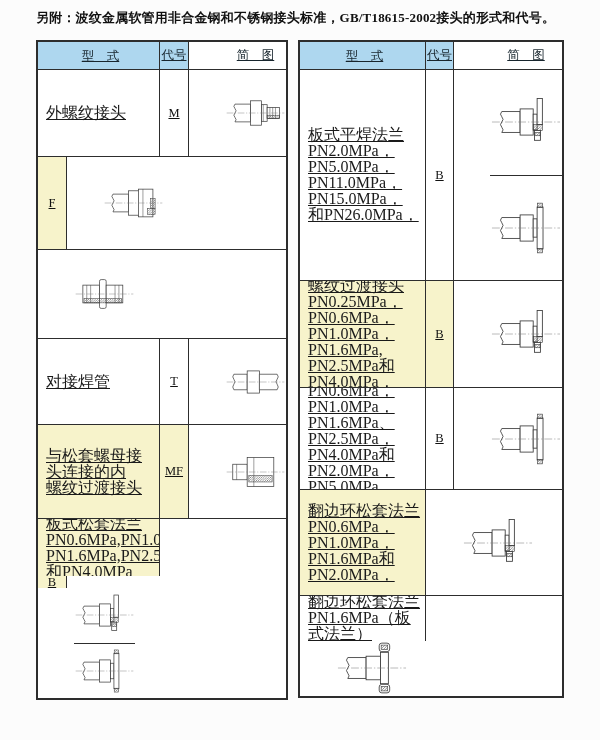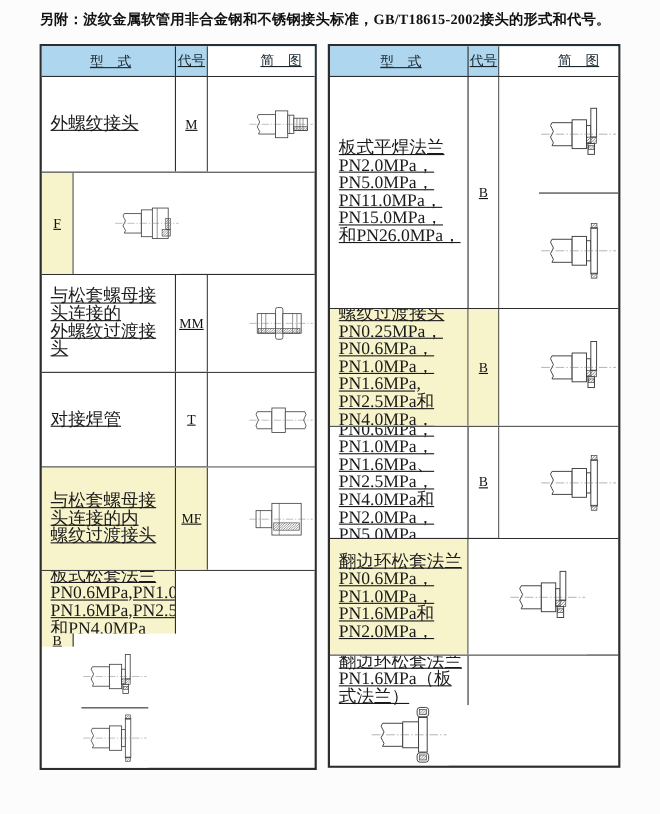--- a/index.html
+++ b/index.html
@@ -95,23 +95,20 @@
               <line x1="72" y1="15" x2="72" y2="65" stroke="#3a3a3a" stroke-width="0.9"></line>
               <rect x="80" y="50" width="14" height="11" fill="url(#h1)" stroke="#3a3a3a" stroke-width="0.9"></rect>
               <rect x="86" y="32" width="8" height="18" fill="url(#h1)" stroke="#3a3a3a" stroke-width="0.9"></rect>
               <line x1="3" y1="40" x2="107" y2="40" stroke="#7a7a7a" stroke-width="0.8" stroke-dasharray="12 3 2 3"></line>
             </svg>
           </div>
         </div>
     </div>
 
     <div class="row hL2">
-      <div class="cell c-type">与松套螺母接头连接的
-外螺纹过渡接头</div>
-      <div class="cell c-code">MM</div>
       <div class="cell c-diag">
           <div class="dhalf">
             <svg viewBox="0 0 110 80" width="94" height="68">
               <defs>
                 <pattern id="h2" patternUnits="userSpaceOnUse" width="4" height="4">
                   <path d="M0,4 L4,0" stroke="#555" stroke-width="1"></path>
                 </pattern>
               </defs>
               <rect x="16" y="24" width="30" height="32" fill="#fff" stroke="#3a3a3a" stroke-width="1.3"></rect>
               <line x1="23" y1="24" x2="23" y2="56" stroke="#3a3a3a" stroke-width="0.9"></line>

